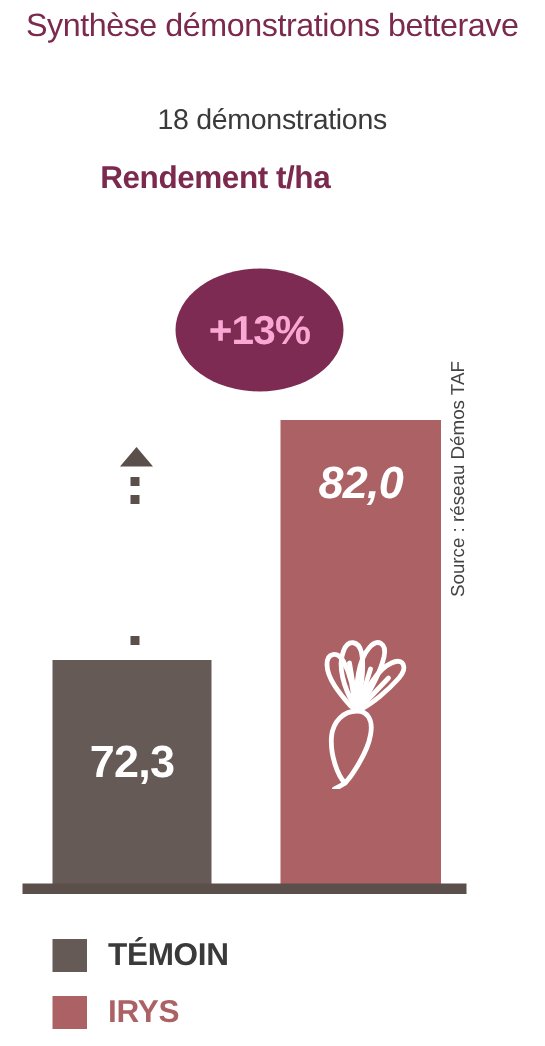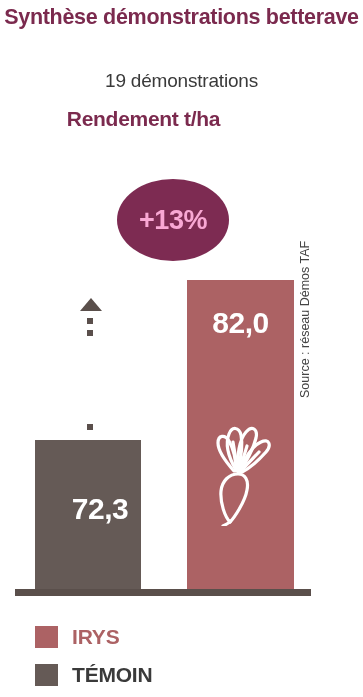--- a/index.html
+++ b/index.html
@@ -20,21 +20,21 @@
   }
 
   
   .title {
     position: absolute;
     left: 0;
     top: 4px;
     width: 363px;
     text-align: center;
     font-size: 21.5px;
-    font-weight: 700;
+    font-weight: 400;
     line-height: 1.28;
     letter-spacing: -0.3px;
     color: #7B2A4E;
   }
   .subtitle {
     position: absolute;
     left: 0;
     top: 70px;
     width: 363px;
     text-align: center;
@@ -112,22 +112,22 @@
   .bar-value {
     position: absolute;
     width: 100%;
     text-align: center;
     color: #FFFFFF;
     font-size: 30px;
     font-weight: 700;
     letter-spacing: -0.5px;
     line-height: 1;
   }
-  .bar-control .bar-value { top: 54px; margin-left: 12px; }
-  .bar-treatment .bar-value { top: 28px; }
+  .bar-control .bar-value { top: 54px; }
+  .bar-treatment .bar-value { top: 28px; font-style: italic; }
 
   
   .beet-icon {
     position: absolute;
     left: 18px;
     top: 128px;
     width: 72px;
     height: 118px;
   }
 
@@ -208,21 +208,21 @@
     font-weight: 700;
     letter-spacing: -0.2px;
   }
 </style>
 </head>
 <body>
 
 <div id="infographic">
 
   <div class="title">Synthèse démonstrations betterave</div>
-  <div class="subtitle">19 démonstrations</div>
+  <div class="subtitle">18 démonstrations</div>
   <div class="metric-label">Rendement t/ha</div>
 
   <div class="delta-badge">
     <span class="delta-badge-text">+13%</span>
   </div>
 
   <div class="plot">
 
     <div class="gain-arrow"></div>
     <div class="gain-dot gain-dot-1"></div>
@@ -253,22 +253,22 @@
       </svg>
     </div>
 
     <div class="baseline"></div>
   </div>
 
   <div class="source-note">Source : réseau Démos TAF</div>
 
   <div class="legend">
     <div class="legend-row">
+      <span class="legend-swatch" style="background:#655A56"></span>
+      <span class="legend-label" style="color:#3A3A3A">TÉMOIN</span>
+    </div>
+    <div class="legend-row">
       <span class="legend-swatch" style="background:#AC6264"></span>
       <span class="legend-label" style="color:#AC6264">IRYS</span>
     </div>
-    <div class="legend-row">
-      <span class="legend-swatch" style="background:#655A56"></span>
-      <span class="legend-label" style="color:#3A3A3A">TÉMOIN</span>
-    </div>
   </div>
 
 </div>
 
 </body></html>

